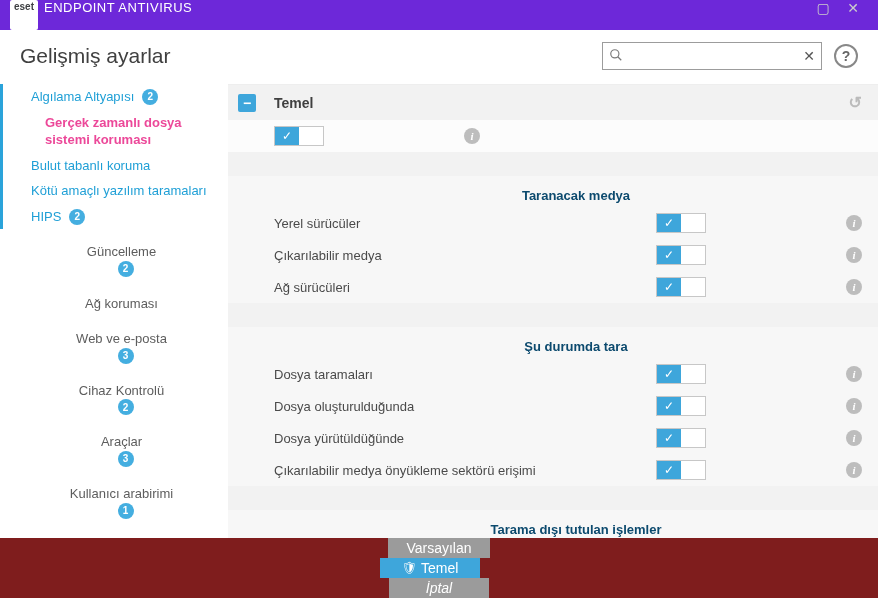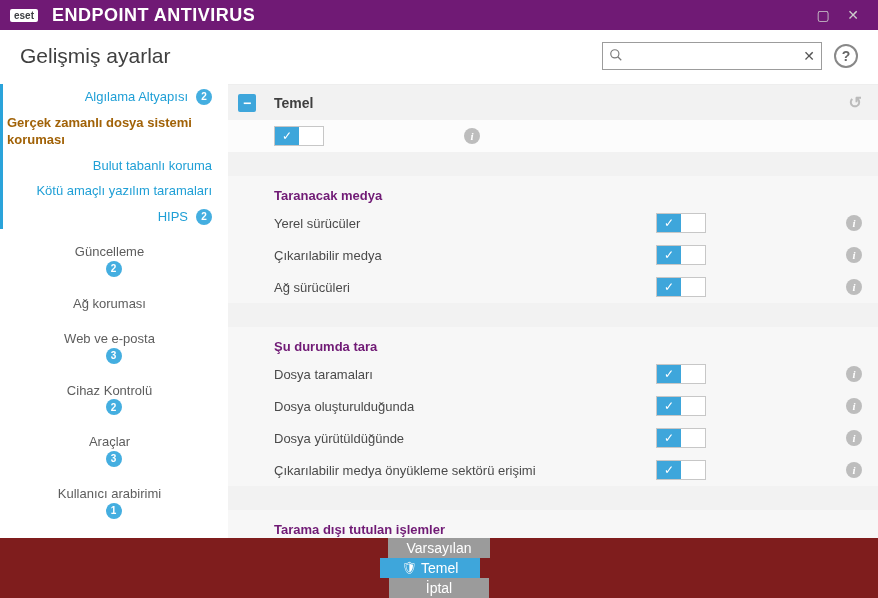--- a/index.html
+++ b/index.html
@@ -1,67 +1,67 @@
 <!DOCTYPE html>
 <html><head>
 <meta charset="utf-8">
 <style>
 * { margin: 0; padding: 0; box-sizing: border-box; font-family: "Segoe UI", Arial, sans-serif; }
 body { width: 878px; height: 598px; background: #fff; overflow: hidden; }
 
-.titlebar { height: 30px; background: #701a75; color: #fff; display: flex; align-items: center; padding: 0 10px; }
+.titlebar { height: 30px; background: #6d28d9; color: #fff; display: flex; padding: 0 10px; }
 .titlebar .logo { font-size: 10px; font-weight: bold; background: #fff; color: #3d3f42; padding: 1px 4px; border-radius: 2px; margin-right: 6px; }
-.titlebar .title { font-size: 18px; letter-spacing: 0.5px; font-weight: 700; margin-left: 8px; }
+.titlebar .title { font-size: 13px; letter-spacing: 0.5px; font-weight: 400; }
 .titlebar .spacer { flex: 1; }
 .titlebar .win-btn { width: 30px; text-align: center; color: #ccc; font-size: 14px; cursor: pointer; }
 
 .header { display: flex; align-items: center; padding: 12px 20px 14px 20px; justify-content: flex-end; }
 .page-title { font-size: 21px; color: #404040; }
 .header .spacer { flex: 1; }
 .search-box { display: flex; align-items: center; border: 1px solid #9c9c9c; width: 220px; height: 28px; padding: 0 6px; }
 .search-box .icon { color: #7a7a7a; font-size: 14px; margin-right: 4px; }
 .search-box input { flex: 1; border: none; outline: none; font-size: 13px; }
 .search-box .clear { color: #555; font-size: 14px; cursor: pointer; }
 .help-btn { width: 24px; height: 24px; border: 2px solid #888; border-radius: 50%; display: flex; align-items: center; justify-content: center; color: #666; font-weight: bold; margin-left: 12px; font-size: 14px; cursor: pointer; }
 
 .body { display: flex; height: 478px; }
 .sidebar { width: 228px; padding: 0 6px 0 0; overflow: hidden; }
 .nav-group { border-left: 3px solid transparent; margin-bottom: 10px; }
 .nav-group.active-group { border-left-color: #2aa3da; }
-.nav-item { display: flex; align-items: center; padding: 4px 10px 4px 4px; font-size: 13px; color: #1f9fd6; cursor: pointer; line-height: 1.35; justify-content: flex-end; }
+.nav-item { display: flex; align-items: center; padding: 4px 10px 4px 28px; font-size: 13px; color: #1f9fd6; cursor: pointer; line-height: 1.35; }
 .nav-item.parent { color: #1f9fd6; }
-.nav-item.selected { color: #a16207; font-weight: bold; }
+.nav-item.selected { color: #ec4899; font-weight: bold; margin-left: 14px; }
 .nav-item.section { color: #5d5d5d; flex-direction: column; }
 .badge { display: inline-flex; align-items: center; justify-content: center; min-width: 16px; height: 16px; background: #44aee0; color: #fff; border-radius: 50%; font-size: 10px; font-weight: bold; margin-left: 8px; }
 
 .content { flex: 1; background: #fcfcfc; overflow-y: auto; border-top: 1px solid #eee; position: relative; }
 .section-hdr { display: flex; align-items: center; background: #f2f2f2; padding: 8px 16px 8px 10px; font-size: 14px; font-weight: bold; color: #404040; }
 .collapse-btn { width: 18px; height: 18px; background: #3ea6db; color: #fff; display: flex; align-items: center; justify-content: center; font-weight: bold; font-size: 14px; margin-right: 18px; border-radius: 2px; cursor: pointer; line-height: 1; }
 .section-hdr .spacer { flex: 1; }
 .reset-icon { color: #bbb; font-size: 16px; cursor: pointer; }
 
-.subsection { padding: 12px 0 4px 46px; font-size: 13px; font-weight: bold; color: #701a75; background: #f7f7f7; }
+.subsection { padding: 12px 0 4px 46px; font-size: 13px; font-weight: bold; color: #0c4a6e; background: #f7f7f7; text-align: center; }
 .row { display: flex; align-items: center; padding: 6px 16px 6px 46px; font-size: 13px; color: #4a4a4a; background: #fcfcfc; min-height: 32px; }
 .row .label { flex: 1; }
 .row.section-bg { background: #f7f7f7; }
 
 .toggle { width: 50px; height: 20px; display: flex; border: 1px solid #c7c7c7; cursor: pointer; margin-right: 140px; }
 .toggle .on { flex: 1; background: #3ea6db; display: flex; align-items: center; justify-content: center; }
 .toggle .off { flex: 1; background: #fff; }
 .toggle .check { color: #fff; font-size: 12px; }
 .info-icon { width: 16px; height: 16px; border-radius: 50%; background: #bdbdbd; color: #fff; display: flex; align-items: center; justify-content: center; font-size: 11px; font-weight: bold; font-style: italic; cursor: pointer; font-family: Georgia, serif; }
 
 .gap { height: 24px; background: #f2f2f2; }
 
 .footer { position: absolute; bottom: 0; left: 0; right: 0; height: 60px; display: flex; align-items: center; padding: 0 24px; background: #7f1d1d; flex-direction: column; }
 .footer .spacer { flex: 1; }
 .btn { min-width: 100px; height: 32px; border: none; font-size: 14px; cursor: pointer; padding: 0 18px; display: inline-flex; align-items: center; justify-content: center; }
 .btn-default { background: #9b9b9b; color: #fff; }
 .btn-primary { background: #3ea6db; color: #fff; margin-right: 18px; }
-.btn-cancel { background: #9b9b9b; color: #fff; }
+.btn-cancel { background: #9b9b9b; color: #fff; font-style: italic; }
 .shield { margin-right: 4px; font-size: 12px; }
 
 .content-scroll { height: 100%; overflow: hidden; }
 </style>
 </head>
 <body>
 
 <div class="titlebar">
   <span class="logo">eset</span>
   <span class="title">ENDPOINT ANTIVIRUS</span>

